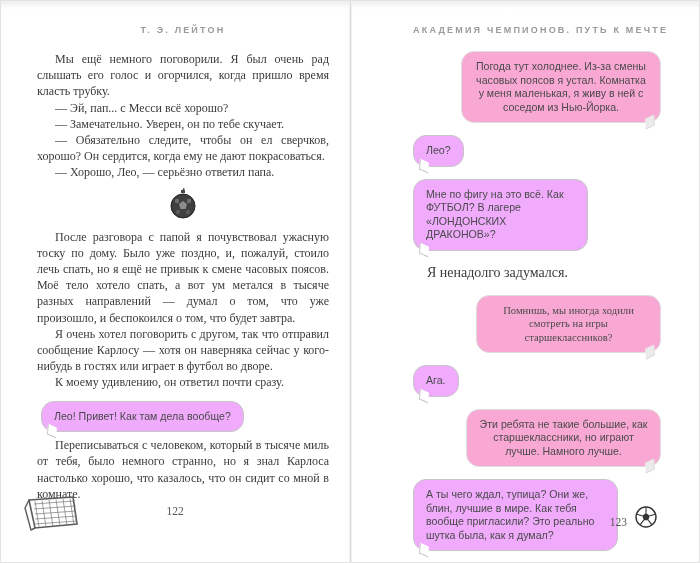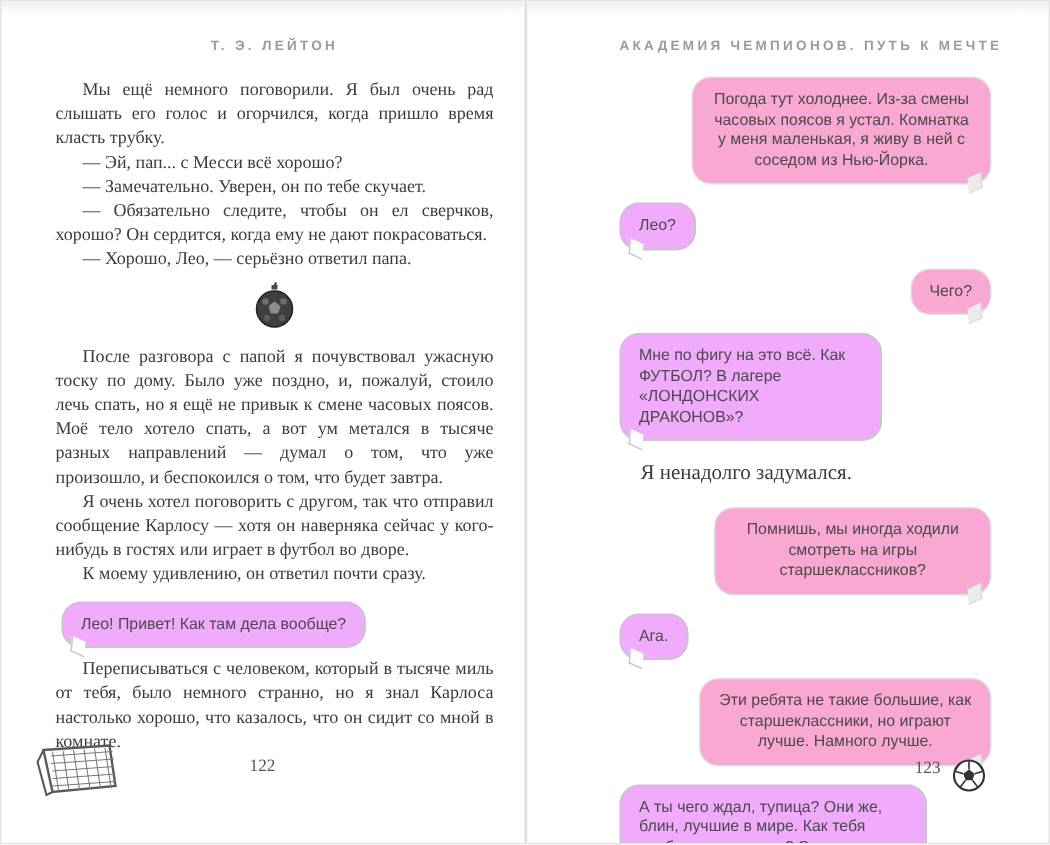--- a/index.html
+++ b/index.html
@@ -29,28 +29,28 @@
     text-align:center;}
   .msg.left::after{content:"";position:absolute;left:5px;bottom:-5px;width:9px;height:9px;
     background:#ffffff;border-left:1px solid #c6c6c6;border-bottom:1px solid #c6c6c6;
     transform:rotate(25deg) skewX(20deg);}
   .msg.right::after{content:"";position:absolute;right:5px;bottom:-5px;width:9px;height:9px;
     background:#ebebeb;border-right:1px solid #dedede;border-bottom:1px solid #dedede;
     transform:rotate(-25deg) skewX(-20deg);}
   .thread{display:flex;flex-direction:column;gap:12px;}
   .narrative{font-family:"Liberation Serif", serif;font-size:14px;color:#3b3b3b;
     text-indent:14px;margin:2px 0;}
-  .w200{max-width:200px;} .w175{max-width:175px;} .w185{max-width:185px;}
+  .w200{max-width:200px;} .w175{max-width:175px;} .w185{max-width:185px;font-family:Liberation Serif, serif;}
   .w195{max-width:195px;} .w205{max-width:205px;}
   .bubble-solo{margin:10px 0 5px 4px;}
   .pagenum{font-family:"Liberation Serif", serif;font-size:11.5px;color:#555;}
   .footer-left{position:absolute;left:0;bottom:43px;width:348px;text-align:center;}
   .goal-wrap{position:absolute;left:22px;bottom:30px;}
   .footer-right{position:absolute;right:42px;bottom:34px;display:flex;
-    align-items:flex-start;gap:8px;}
+    align-items:flex-end;gap:8px;}
   .watermark{position:absolute;left:6px;bottom:0px;
     font-family:"Liberation Sans", sans-serif;font-size:37px;font-weight:bold;
     color:rgba(158,158,158,0.5);letter-spacing:1px;user-select:none;}
   svg{display:block;}
 </style>
 </head>
 <body>
 
 <div class="sheet">
   <div class="edge-shade"></div>
@@ -88,21 +88,20 @@
 
     <p class="body-p">Переписываться с человеком, который в тысяче миль от тебя, было немного странно, но я знал Карлоса настолько хорошо, что казалось, что он сидит со мной в комнате.</p>
   </div>
 
   <div class="page page-right">
     <p class="running-head">АКАДЕМИЯ ЧЕМПИОНОВ. ПУТЬ К МЕЧТЕ</p>
 
     <div class="thread">
       <div class="msg right w200">Погода тут холоднее. Из-за смены часовых поясов я устал. Комнатка у меня маленькая, я живу в ней с соседом из Нью-Йорка.</div>
       <div class="msg left">Лео?</div>
-      <div class="msg right">Чего?</div>
       <div class="msg left w175">Мне по фигу на это всё. Как ФУТБОЛ? В лагере «ЛОНДОНСКИХ ДРАКОНОВ»?</div>
       <p class="narrative">Я ненадолго задумался.</p>
       <div class="msg right w185">Помнишь, мы иногда ходили смотреть на игры старшеклассников?</div>
       <div class="msg left">Ага.</div>
       <div class="msg right w195">Эти ребята не такие большие, как старшеклассники, но играют лучше. Намного лучше.</div>
       <div class="msg left w205">А ты чего ждал, тупица? Они же, блин, лучшие в мире. Как тебя вообще пригласили? Это реально шутка была, как я думал?</div>
     </div>
   </div>
 
   <div class="goal-wrap">

